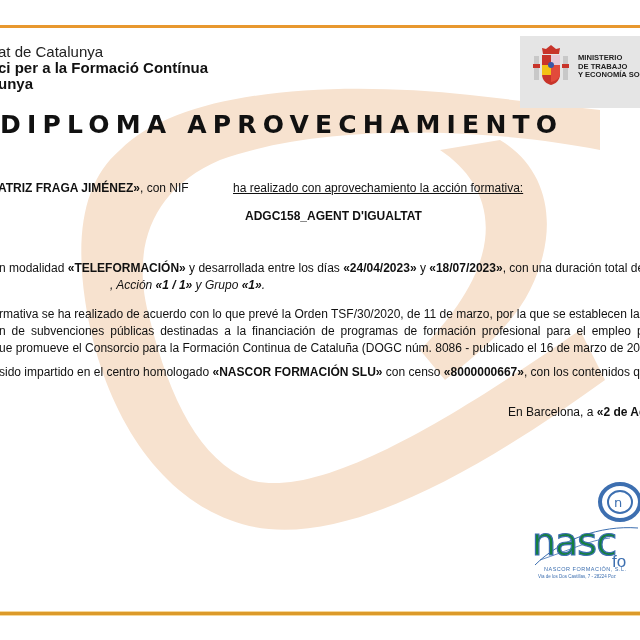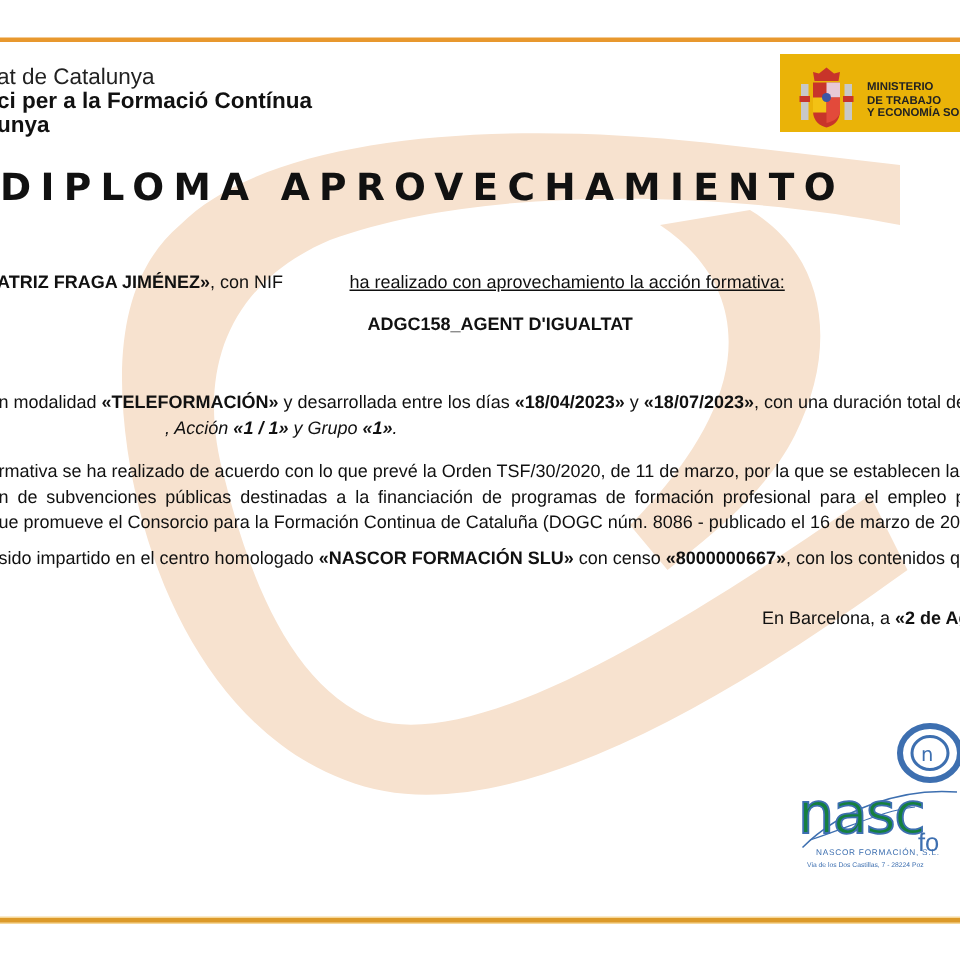--- a/index.html
+++ b/index.html
@@ -11,21 +11,21 @@
     }
     .rule-top { position: absolute; left: 0; top: 25px; width: 640px; height: 3px; background: #e8982e; }
     .rule-bottom { position: absolute; left: 0; top: 612px; width: 640px; height: 3px; background: #dc9a2a; box-shadow: 0 -1px 0 #f6d89a, 0 1px 0 #f6d89a; }
 
     .watermark { position: absolute; left: 0; top: 0; width: 640px; height: 640px; z-index: 0; }
 
     .gencat { position: absolute; left: -2px; top: 44px; z-index: 2; line-height: 16px; }
     .gencat .l1 { font-size: 15px; color: #222; }
     .gencat .l2, .gencat .l3 { font-size: 15px; font-weight: bold; color: #111; }
 
-    .ministry { position: absolute; left: 520px; top: 36px; width: 120px; height: 52px; background: #eab308; z-index: 2; }
+    .ministry { position: absolute; left: 520px; top: 36px; width: 120px; height: 72px; background: #e5e5e5; z-index: 2; }
     .ministry .shield { position: absolute; left: 12px; top: 8px; width: 38px; height: 44px; }
     .ministry .mtext { position: absolute; left: 58px; top: 18px; font-size: 7.6px; line-height: 8.5px; color: #222; font-weight: bold; white-space: nowrap; }
 
     .title { position: absolute; left: 0; width: 640px; top: 110px; font-family: "DejaVu Sans", sans-serif; font-weight: bold; font-size: 25px; letter-spacing: 6.2px; color: #111; z-index: 2; }
 
     .p { position: absolute; font-size: 12px; white-space: nowrap; z-index: 2; color: #111; font-family: "Liberation Sans", sans-serif; }
     .b { font-weight: bold; }
 
     .signer { position: absolute; left: 220px; top: 528px; width: 180px; text-align: center; font-size: 12px; line-height: 14px; z-index: 2; }
 
@@ -71,21 +71,21 @@
 <div class="title">DIPLOMA APROVECHAMIENTO</div>
 
 <div class="p" style="left:-2px; top:181px;">
   <span class="b">ATRIZ FRAGA JIMÉNEZ»</span><span>, con NIF</span>
 </div>
 <div class="p" style="left:233px; top:181px;text-decoration:underline;">ha realizado con aprovechamiento la acción formativa:</div>
 
 <div class="p b" style="left:245px; top:209px;">ADGC158_AGENT D'IGUALTAT</div>
 
 <div class="p" style="left:-1px; top:261px;">
-  <span>n modalidad </span><span class="b">«TELEFORMACIÓN»</span><span> y desarrollada entre los días </span><span class="b">«18/04/2023»</span><span> y </span><span class="b">«18/07/2023»</span><span>, con una duración total de </span>
+  <span>n modalidad </span><span class="b">«TELEFORMACIÓN»</span><span> y desarrollada entre los días </span><span class="b">«24/04/2023»</span><span> y </span><span class="b">«18/07/2023»</span><span>, con una duración total de </span>
 </div>
 
 <div class="p" style="left:110px; top:278px;font-style:italic;">
   <span>, Acción </span><span class="b">«1 / 1»</span><span> y Grupo </span><span class="b">«1»</span><span>.</span>
 </div>
 
 <div class="p" style="left:-1px; top:307px;">rmativa se ha realizado de acuerdo con lo que prevé la Orden TSF/30/2020, de 11 de marzo, por la que se establecen las bases regula</div>
 <div class="p" style="left:-1px; top:324px; word-spacing:2.6px;">n de subvenciones públicas destinadas a la financiación de programas de formación profesional para el empleo para personas t</div>
 <div class="p" style="left:-1px; top:341px;">ue promueve el Consorcio para la Formación Continua de Cataluña (DOGC núm. 8086 - publicado el 16 de marzo de 2020).</div>
 

